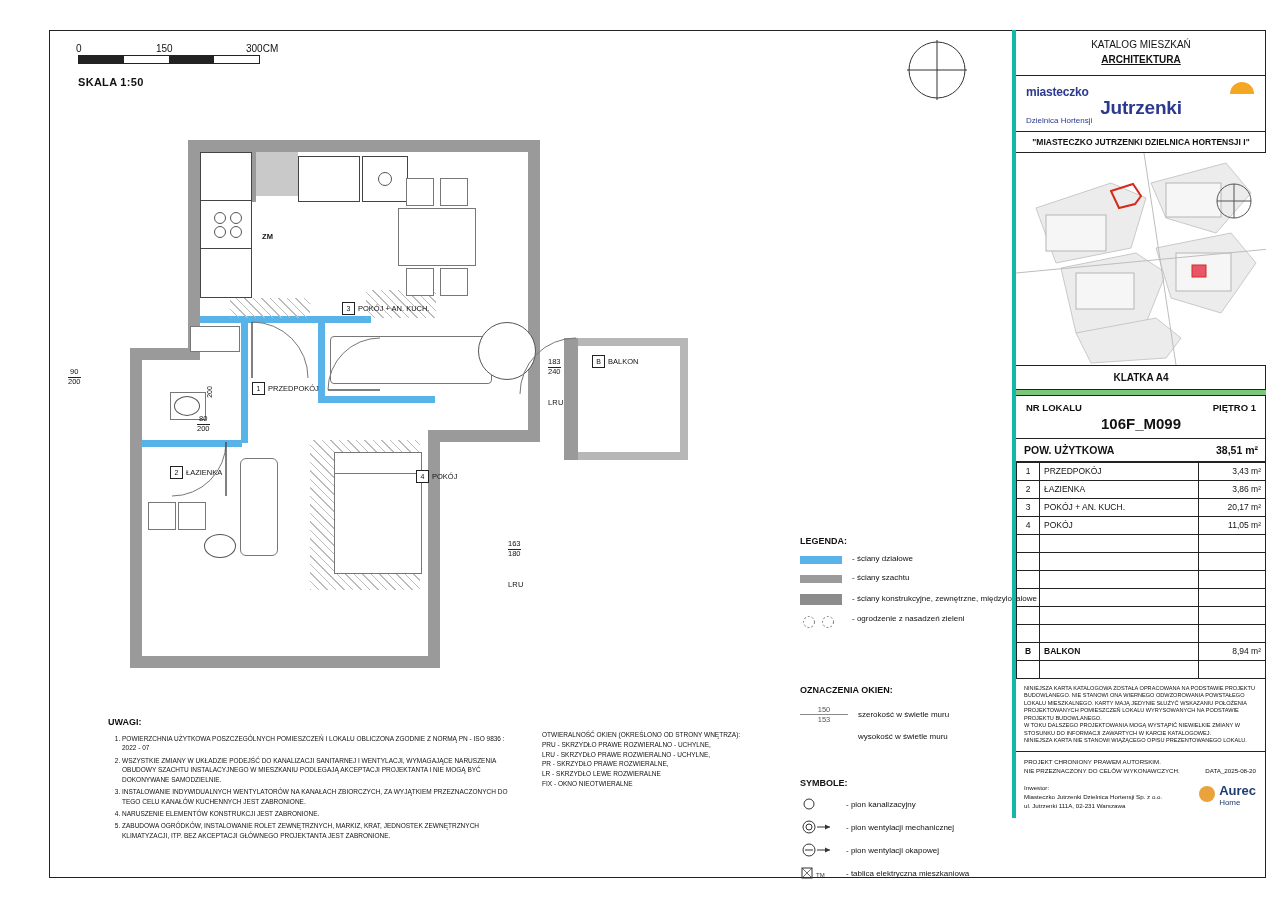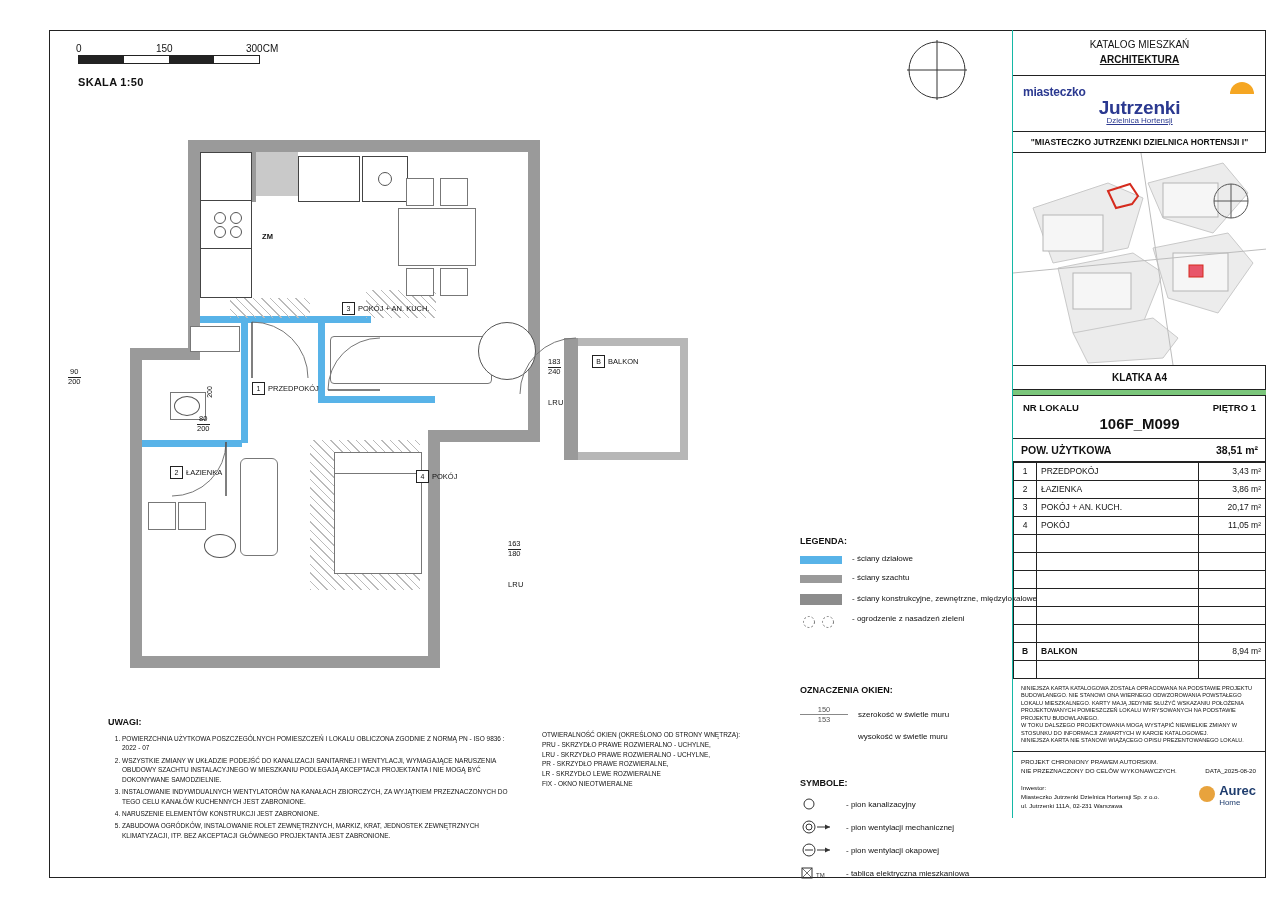--- a/index.html
+++ b/index.html
@@ -50,28 +50,28 @@
   .symbole h4{margin:0 0 9px 0;font-size:9px;}
   .symbole .row{display:flex;align-items:center;margin-bottom:9px;}
   .symbole .ico{width:38px;display:flex;align-items:center;justify-content:flex-start;margin-right:8px;}
   .uwagi{position:absolute;left:108px;top:716px;width:400px;font-size:6.5px;line-height:1.45;}
   .uwagi h4{margin:0 0 5px 0;font-size:9px;}
   .uwagi ol{margin:0;padding-left:14px;}
   .uwagi li{margin-bottom:3px;}
   .otwier{position:absolute;left:542px;top:730px;font-size:6.5px;line-height:1.5;}
 
   
-  .panel{position:absolute;left:1012px;top:30px;width:254px;height:788px;border-left:1px solid #14b8a6;box-sizing:border-box;}
+  .panel{position:absolute;left:1012px;top:30px;width:254px;height:788px;border-left:4px solid #14b8a6;box-sizing:border-box;}
   .cat{text-align:center;font-size:10px;line-height:1.45;padding:8px 6px;}
   .cat .b{font-weight:bold;text-decoration:underline;}
   .logo{padding:10px 10px 6px 10px;}
   .logo .word{font-size:13px;font-weight:bold;color:#2b3990;line-height:1.02;letter-spacing:-.2px;}
   .logo .word .w1{display:block;font-size:12px;}
   .logo .word .w2{display:block;font-size:19px;text-align:center;}
-  .logo .sub{font-size:8px;color:#2b3990;text-align:center;margin-top:-2px;text-decoration:underline;}
+  .logo .sub{font-size:8px;color:#2b3990;text-align:left;margin-top:-2px;}
   .proj-title{text-align:center;font-size:8.5px;font-weight:bold;padding:5px 4px;border-bottom:1px solid #222;}
   .bud{font-size:11px;font-weight:bold;padding:7px 10px;border-bottom:1px solid #222;}
   .sitemap{position:relative;height:212px;border-bottom:1px solid #222;background:#fff;overflow:hidden;}
   .klatka{text-align:center;font-size:10px;font-weight:bold;padding:6px;border-bottom:1px solid #222;}
   .greenbar{height:5px;background:#7bc67b;border-bottom:1px solid #222;}
   .nrlok{display:flex;justify-content:space-between;font-size:9.5px;font-weight:bold;padding:6px 10px 2px 10px;}
   .nrval{text-align:center;font-size:15px;font-weight:bold;padding:0 0 6px 0;border-bottom:1px solid #222;}
   .powhdr{display:flex;justify-content:space-between;font-size:10.5px;font-weight:bold;padding:5px 8px;border-bottom:1px solid #222;}
   .rtab{width:100%;border-collapse:collapse;font-size:8.5px;}
   .rtab td{border:1px solid #222;padding:2px 4px;height:13px;}

